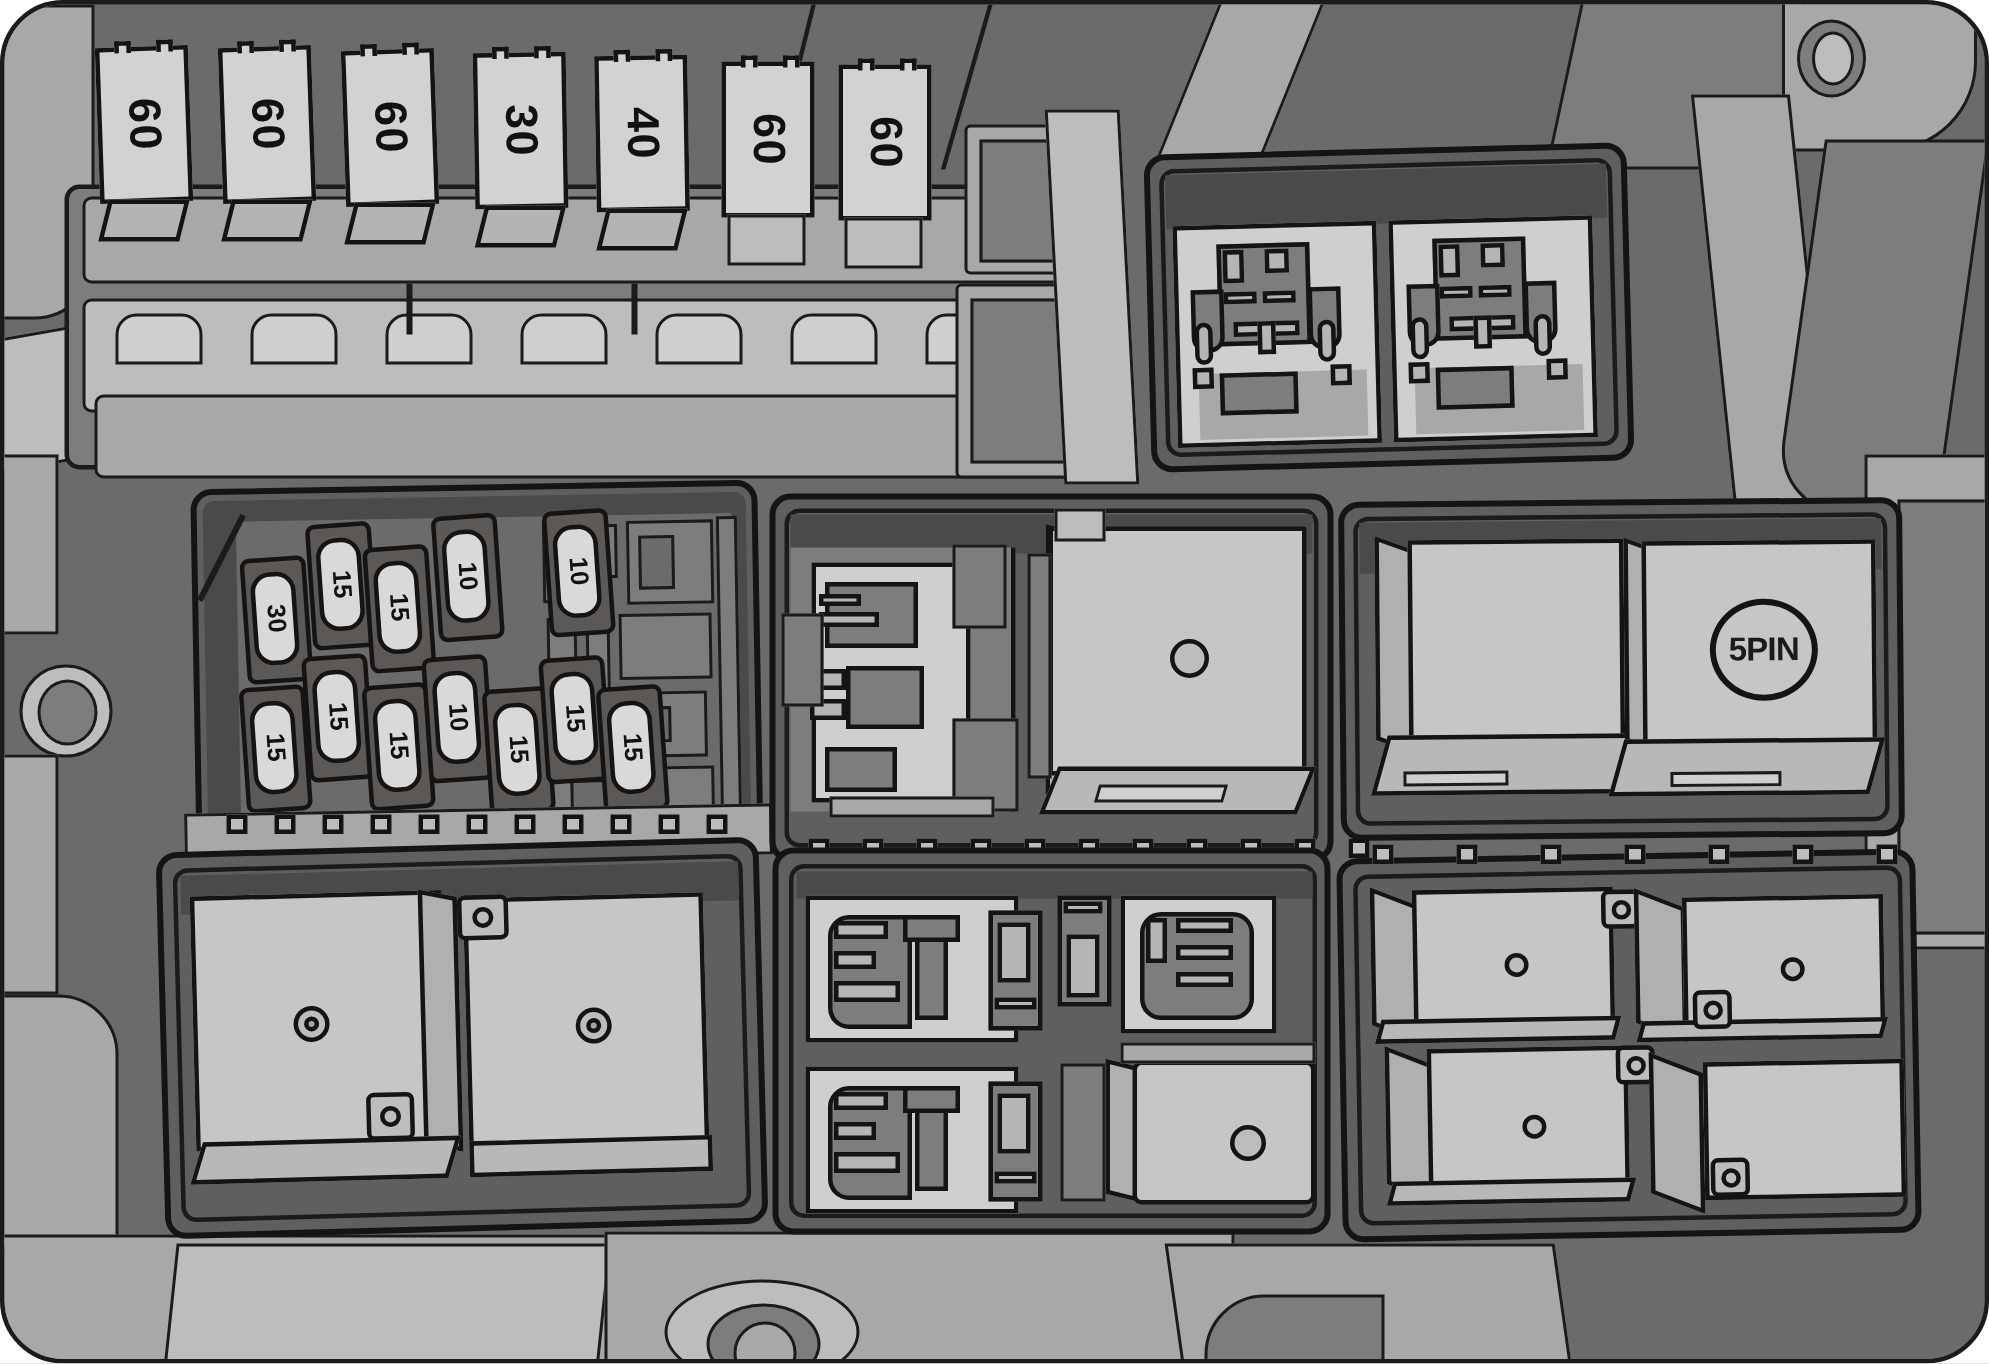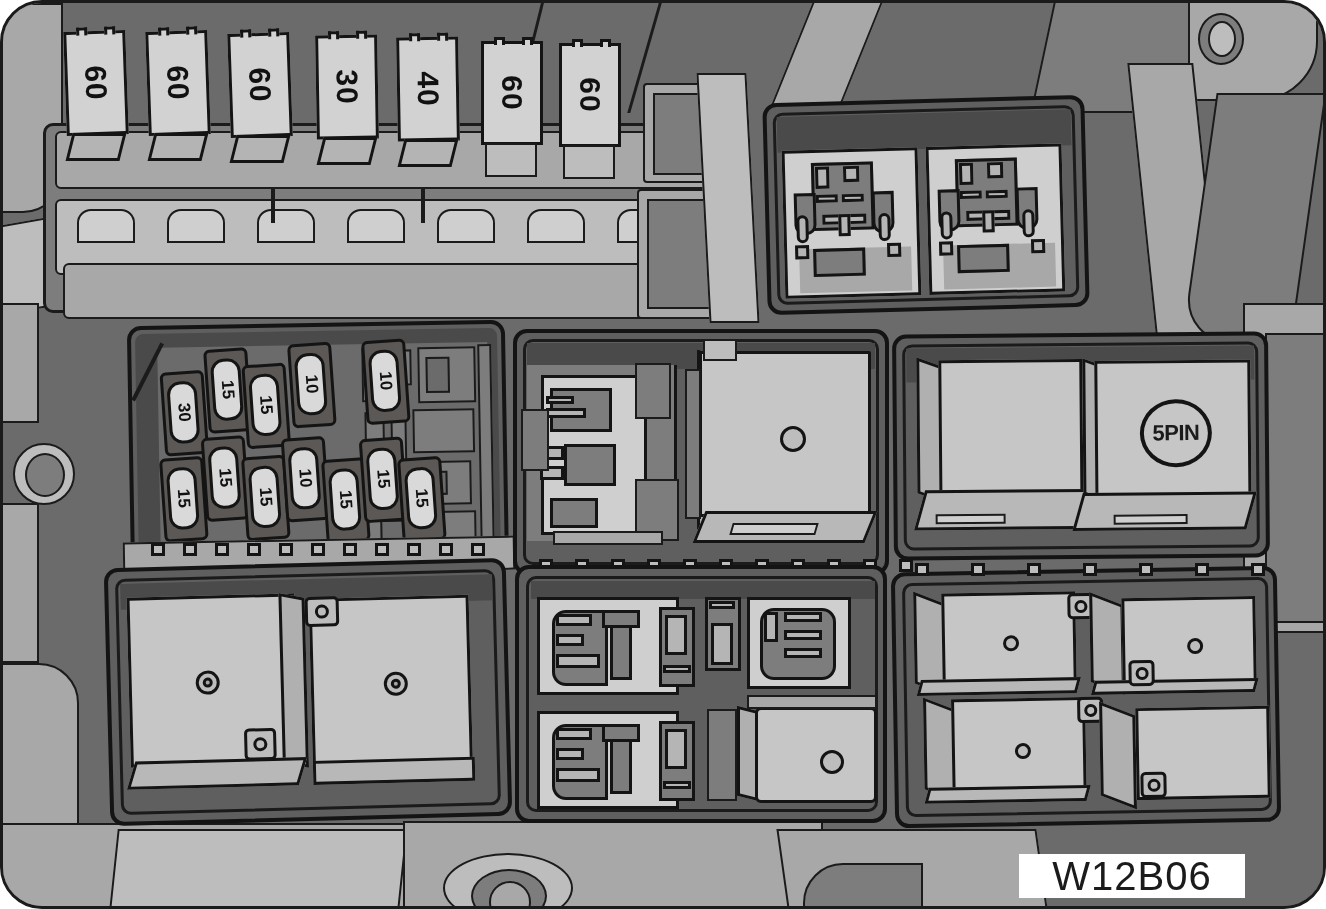--- a/index.html
+++ b/index.html
@@ -519,16 +519,15 @@
     <div class="combteeth" style="left:912px;top:560px;gap:42px;">
       <i></i>
         <i></i>
         <i></i>
         <i></i>
         <i></i>
         <i></i>
         <i></i>
     </div>
 
-    <div id="watermark" style="left:1016px;top:851px;width:226px;height:44px;">W12B06</div>
 
   </div>
 </div>
 
 </body></html>

